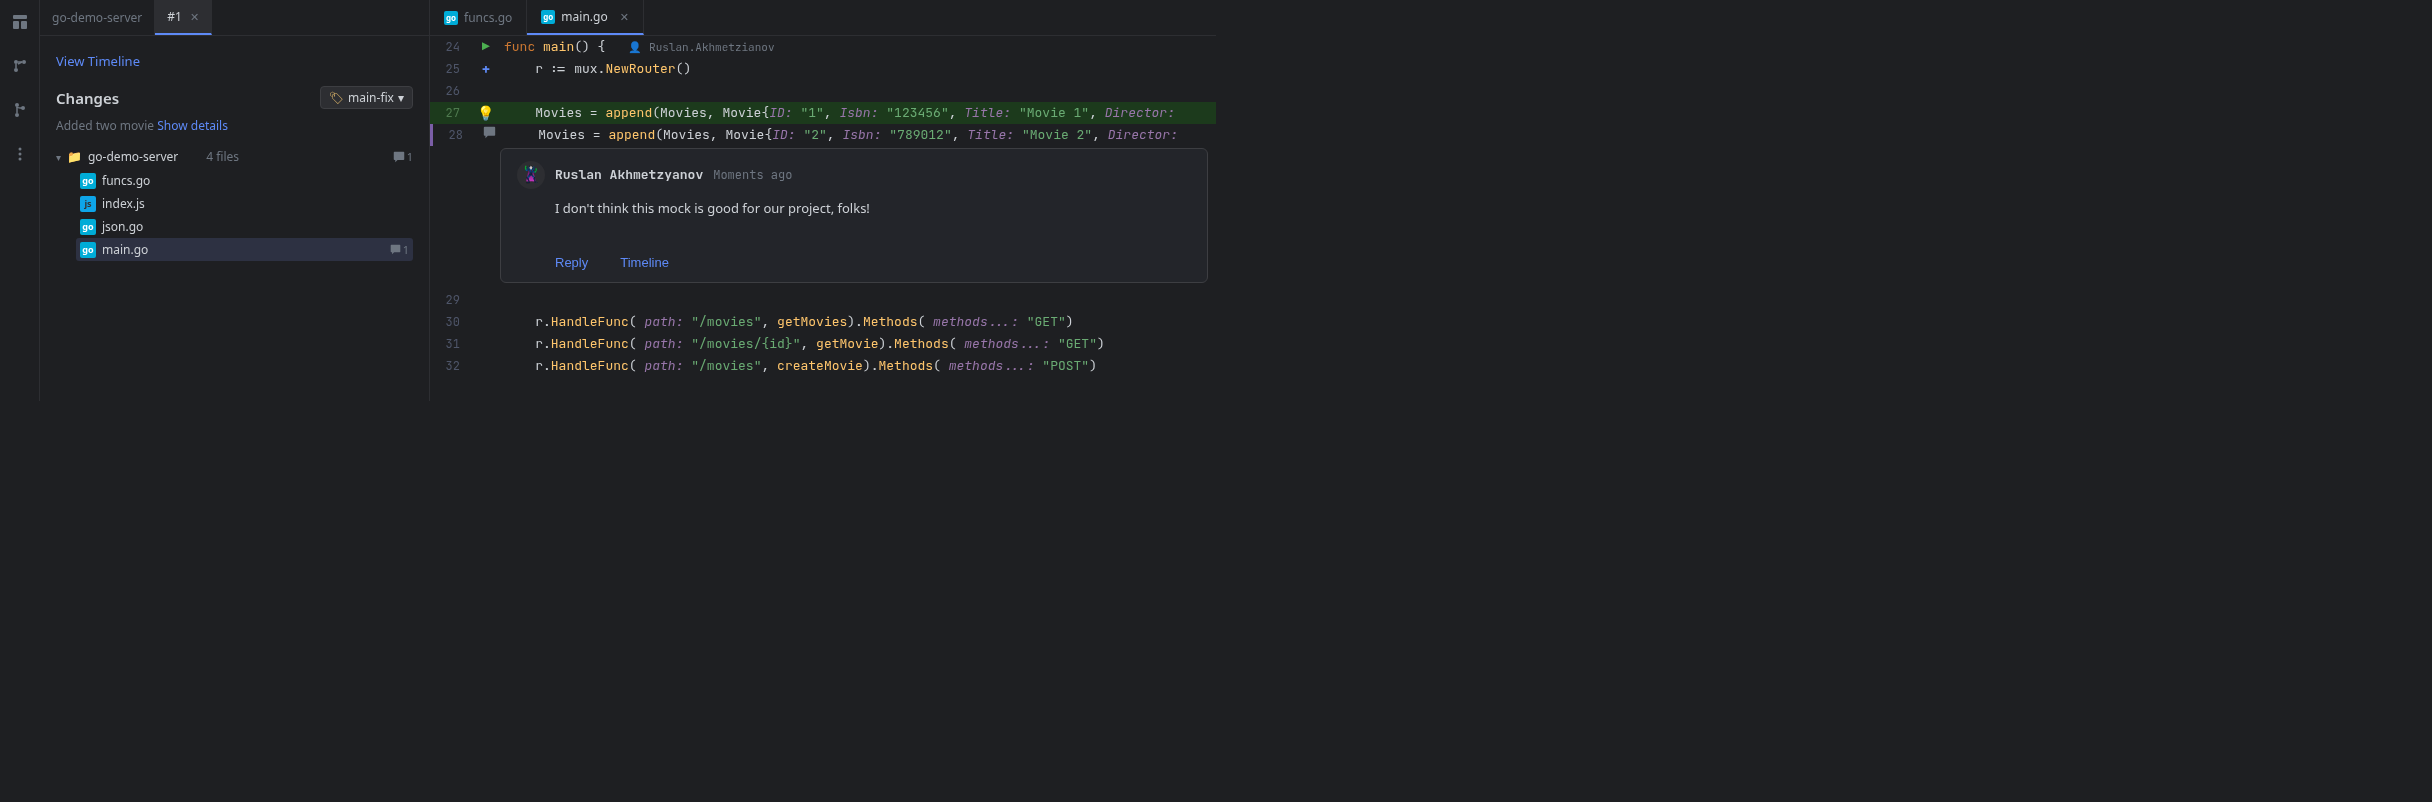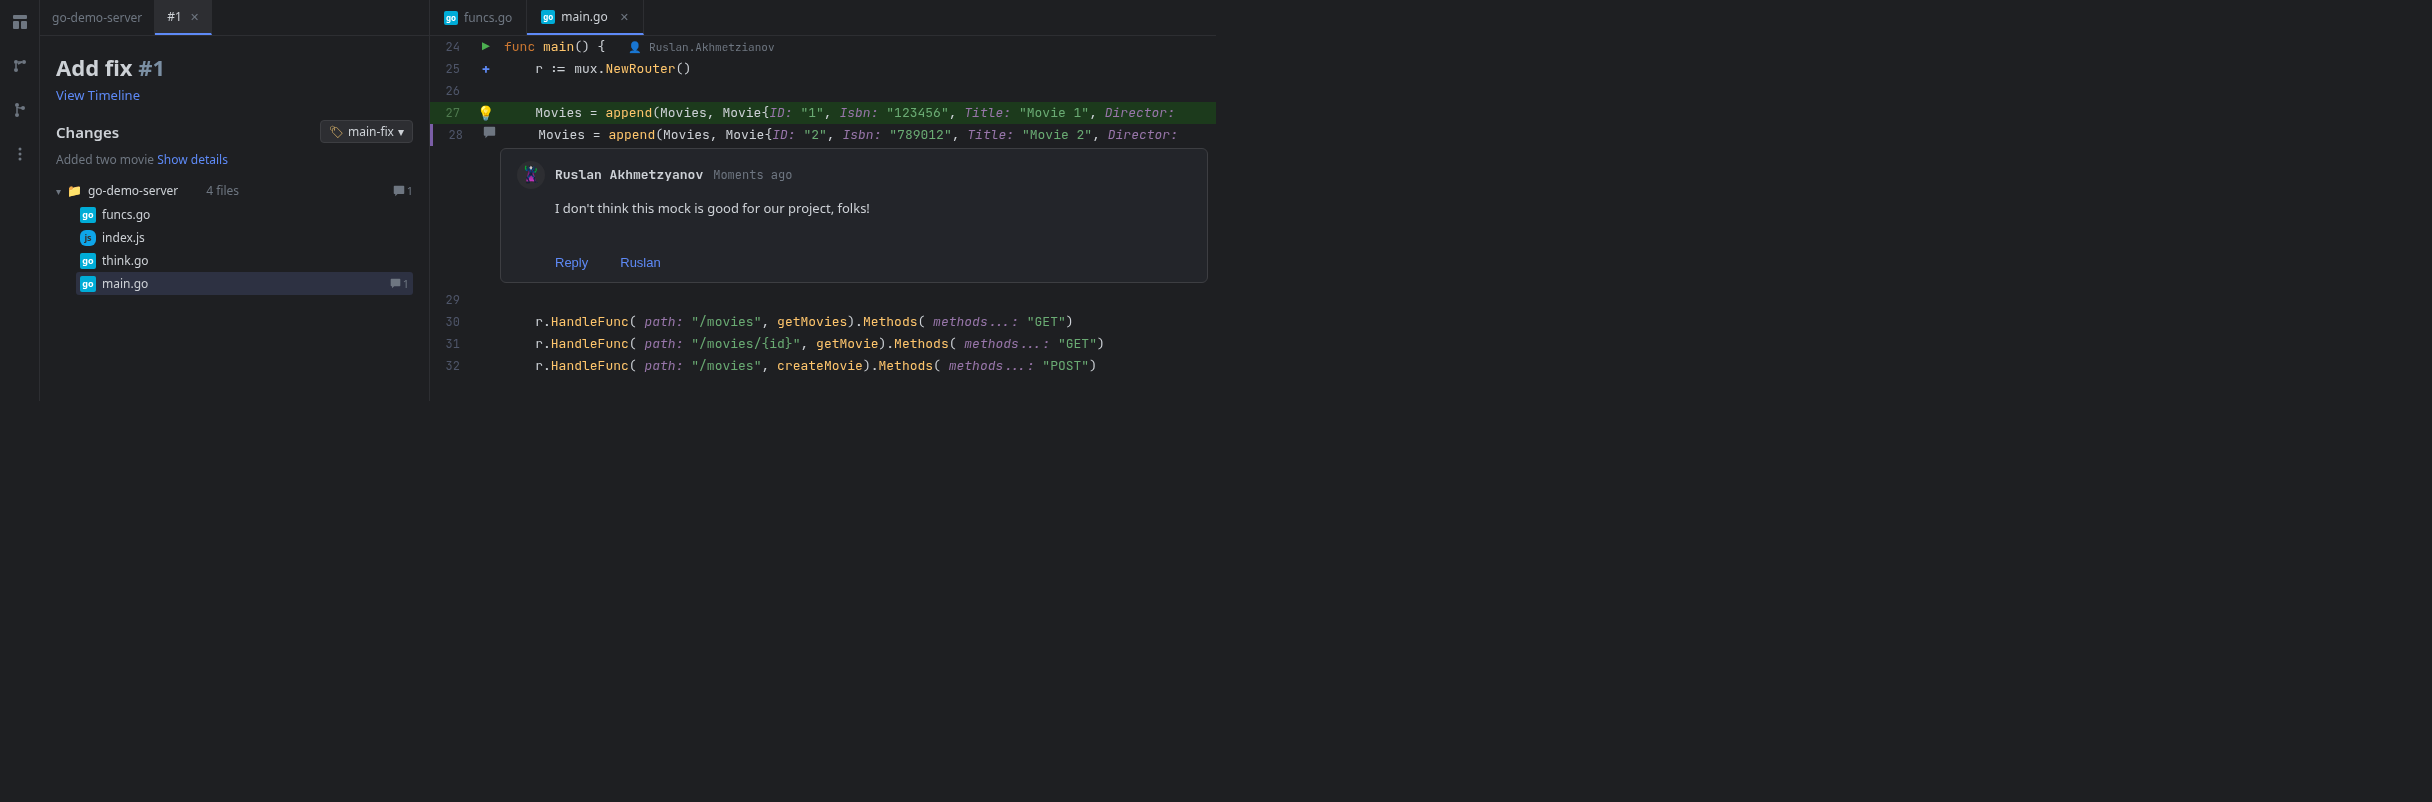--- a/index.html
+++ b/index.html
@@ -212,21 +212,21 @@
       display: flex;
       align-items: center;
       justify-content: center;
       font-size: 9px;
       font-weight: 700;
       color: white;
       flex-shrink: 0;
     }
 
     .file-icon.go { background: #00acd7; }
-    .file-icon.js { background: #0ea5e9; color: #333; border-radius: 6px; }
+    .file-icon.js { background: #0ea5e9; color: #333; }
 
     .file-item .comment-count {
       margin-left: auto;
       font-size: 11px;
       color: #6e7681;
       display: flex;
       align-items: center;
       gap: 2px;
     }
 
@@ -463,24 +463,20 @@
       <div class="tab">
         <span>go-demo-server</span>
       </div>
       <div class="tab active">
         <span>#1</span>
         <span class="close-btn">✕</span>
       </div>
     </div>
 
     <div class="left-content">
-      <div class="pr-title">
-        <span>Add fix</span>
-        <span class="pr-number">#1</span>
-      </div>
       <a class="view-timeline">View Timeline</a>
 
       <div class="changes-header">
         <span class="changes-label">Changes</span>
         <div class="branch-badge">
           <span class="tag-icon">🏷</span>
           <span>main-fix</span>
           <span>▾</span>
         </div>
       </div>
@@ -508,21 +504,21 @@
           <div class="file-item">
             <div class="file-icon go">go</div>
             <span>funcs.go</span>
           </div>
           <div class="file-item">
             <div class="file-icon js">js</div>
             <span>index.js</span>
           </div>
           <div class="file-item">
             <div class="file-icon go">go</div>
-            <span>think.go</span>
+            <span>json.go</span>
           </div>
           <div class="file-item active">
             <div class="file-icon go">go</div>
             <span>main.go</span>
             <span class="comment-count">
               <svg width="11" height="11" viewBox="0 0 16 16" fill="currentColor">
                   <path d="M14 1H2C1.45 1 1 1.45 1 2v9c0 .55.45 1 1 1h1v3l3-3h8c.55 0 1-.45 1-1V2c0-.55-.45-1-1-1z"></path>
                 </svg>
               <span>1</span>
             </span>
@@ -595,21 +591,21 @@
           <div class="comment-header">
             <div class="avatar">
               <span class="avatar-emoji">🦹</span>
             </div>
             <span class="comment-author">Ruslan Akhmetzyanov</span>
             <span class="comment-time">Moments ago</span>
           </div>
           <div class="comment-body">I don't think this mock is good for our project, folks!</div>
           <div class="comment-actions">
             <button class="comment-action-btn">Reply</button>
-            <button class="comment-action-btn">Ruslan</button>
+            <button class="comment-action-btn">Timeline</button>
           </div>
         </div>
 
         <div class="code-line">
           <span class="line-num">29</span>
           <span class="line-actions"></span>
           <span class="line-content"></span>
         </div>
 
         <div class="code-line">

